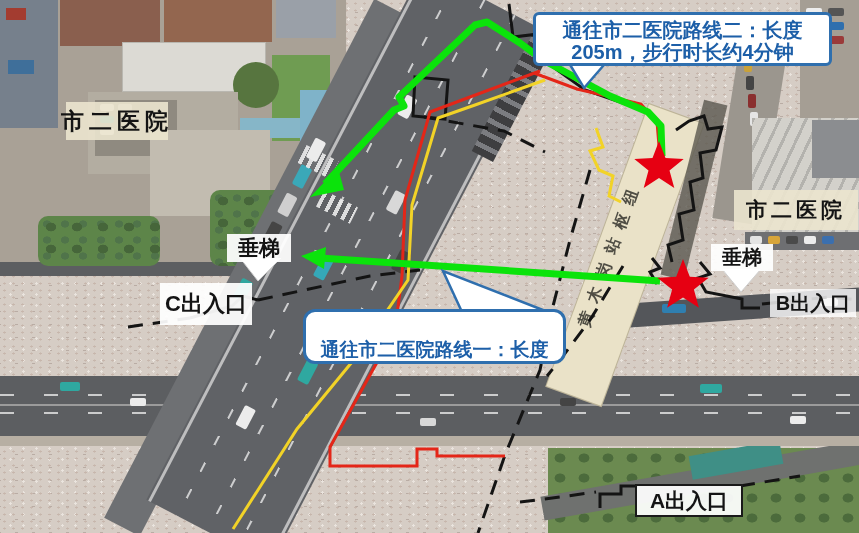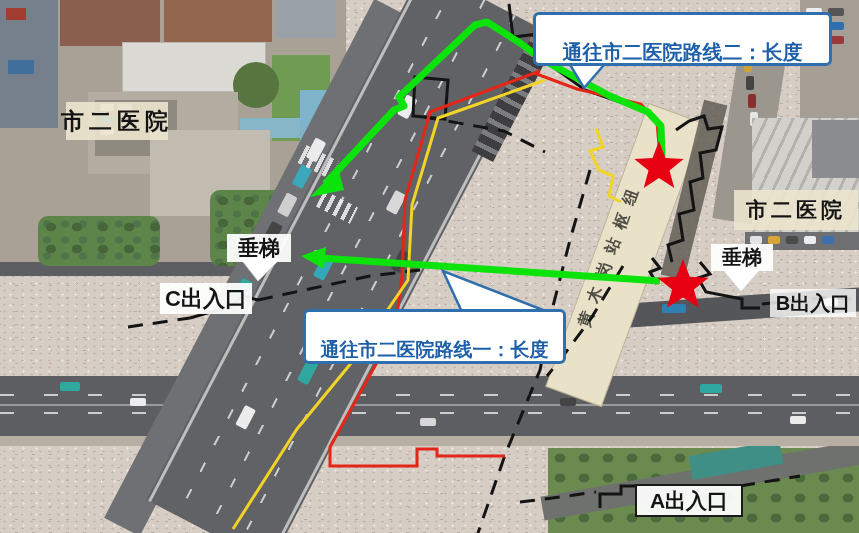--- a/index.html
+++ b/index.html
@@ -198,27 +198,28 @@
   </svg>
 
   <div class="maplabel cream" style="left:66px;top:102px;width:102px;height:38px;font-size:23px;letter-spacing:5px;font-family:'Liberation Serif','DejaVu Serif',serif;">市二医院</div>
 
   <div class="maplabel cream" style="left:734px;top:190px;width:124px;height:40px;font-size:21px;letter-spacing:4px;justify-content:flex-start;padding-left:12px;box-sizing:border-box;">市二医院</div>
 
   <div class="maplabel white" style="left:227px;top:234px;width:64px;height:28px;font-size:21px;">垂梯</div>
 
   <div class="maplabel white" style="left:711px;top:244px;width:62px;height:27px;font-size:20px;">垂梯</div>
 
-  <div class="maplabel white" style="left:160px;top:283px;width:92px;height:31px;font-size:22px;">C出入口</div>
+  <div class="maplabel white" style="left:160px;top:283px;width:92px;height:42px;font-size:22px;">C出入口</div>
 
   <div class="maplabel" style="left:770px;top:289px;width:86px;height:28px;font-size:20px;background:rgba(255,255,255,.8);">B出入口</div>
 
   <div class="maplabel white" style="left:635px;top:484px;width:104px;height:29px;font-size:21px;border:2px solid #1a1a1a;">A出入口</div>
 
   <div class="callout" style="left:533px;top:12px;width:293px;height:48px;">
     <div>通往市二医院路线二：长度</div>
-  </div>
-
-  <div class="callout" style="left:303px;top:309px;width:257px;height:49px;font-size:19px;">
+    <div>205m，步行时长约4分钟</div>
+  </div>
+
+  <div class="callout" style="left:303px;top:309px;width:257px;height:49px;font-size:19px;border-radius:12px;">
     <div>通往市二医院路线一：长度</div>
   </div>
 
 </div>
 
 </body></html>

